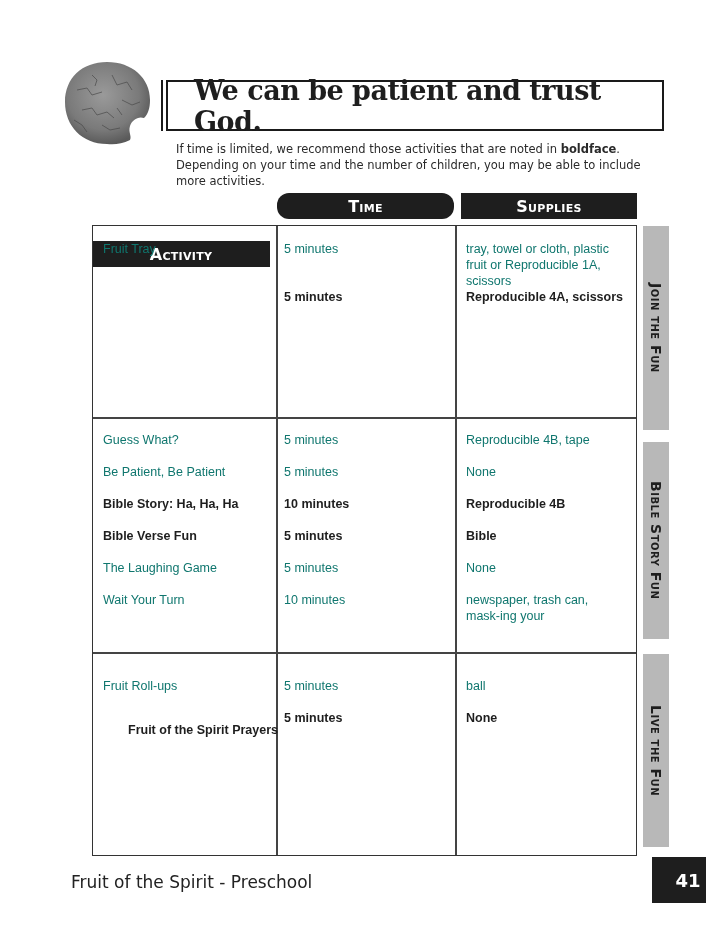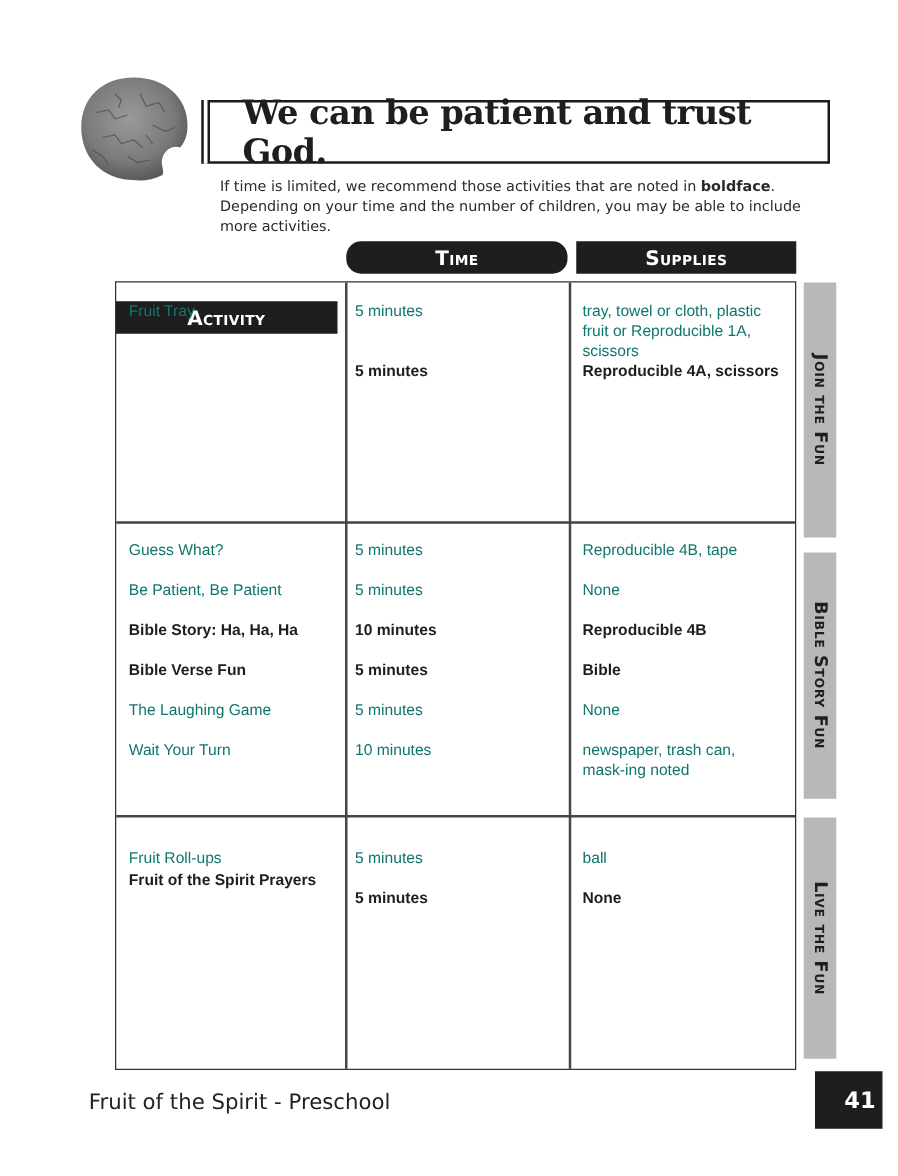--- a/index.html
+++ b/index.html
@@ -98,27 +98,27 @@
   <div class="cell c1 bold" style="top:302px;">Bible Verse Fun</div>
   <div class="cell c2 bold" style="top:302px;">5 minutes</div>
   <div class="cell c3 bold" style="top:302px;">Bible</div>
 
   <div class="cell c1" style="top:334px;">The Laughing Game</div>
   <div class="cell c2" style="top:334px;">5 minutes</div>
   <div class="cell c3" style="top:334px;">None</div>
 
   <div class="cell c1" style="top:366px;">Wait Your Turn</div>
   <div class="cell c2" style="top:366px;">10 minutes</div>
-  <div class="cell c3" style="top:366px; width:150px;">newspaper, trash can, mask-ing noted</div>
+  <div class="cell c3" style="top:366px; width:150px;">newspaper, trash can, mask-ing your</div>
 
   <div class="cell c1" style="top:452px;">Fruit Roll-ups</div>
   <div class="cell c2" style="top:452px;">5 minutes</div>
   <div class="cell c3" style="top:452px;">ball</div>
 
-  <div class="cell c1 bold" style="top:470px;">Fruit of the Spirit Prayers</div>
+  <div class="cell c1 bold" style="top:496px;margin-left:25px;">Fruit of the Spirit Prayers</div>
   <div class="cell c2 bold" style="top:484px;">5 minutes</div>
   <div class="cell c3 bold" style="top:484px;">None</div>
 </div>
 
 <div class="side-tab" style="top:226px; height:204px;">
   <span>Join the Fun</span>
 </div>
 <div class="side-tab" style="top:442px; height:197px;">
   <span>Bible Story Fun</span>
 </div>

